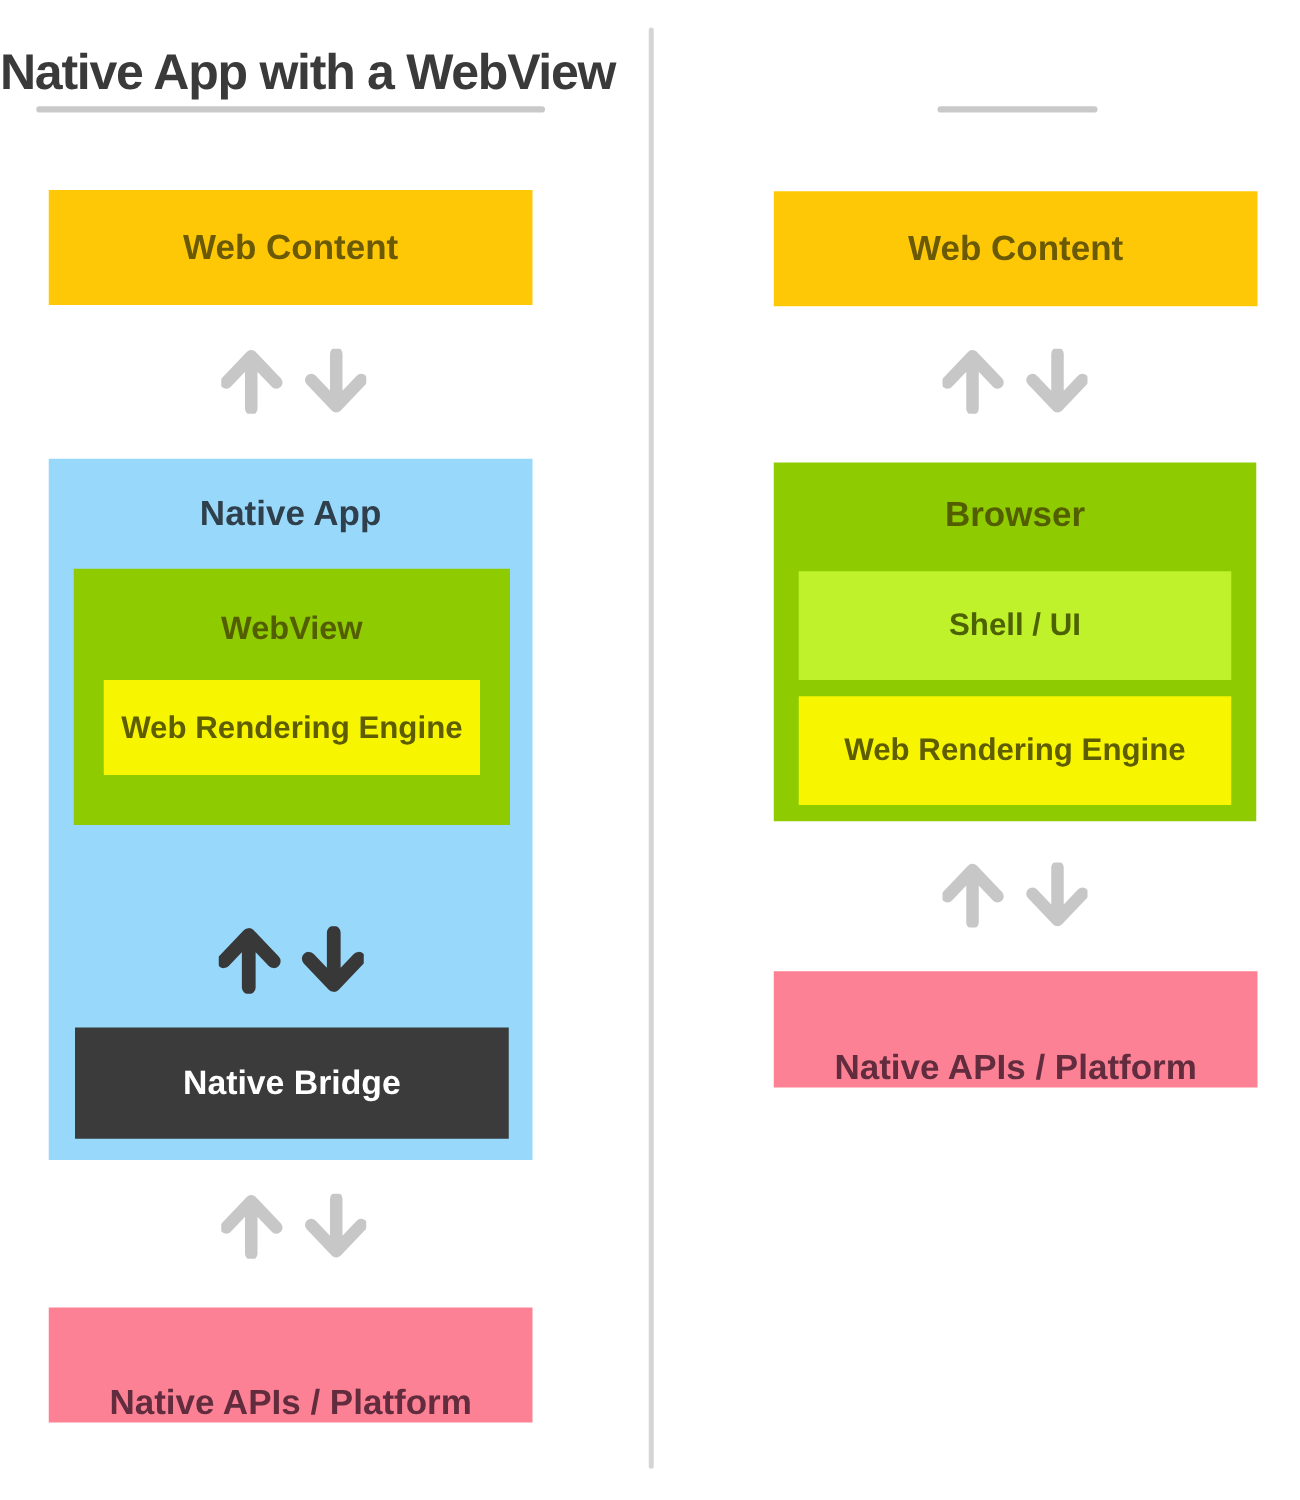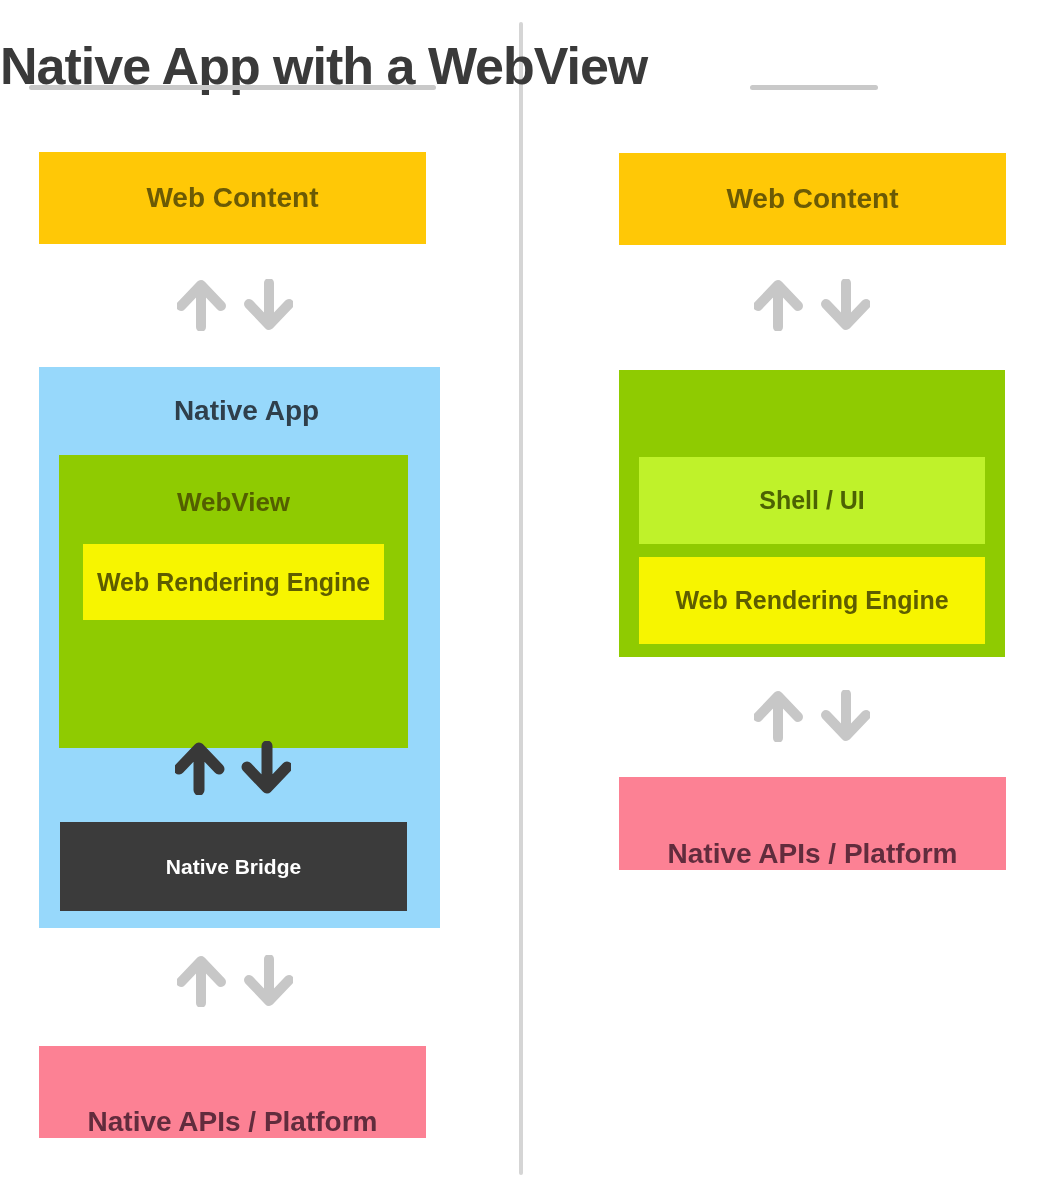--- a/index.html
+++ b/index.html
@@ -1,21 +1,21 @@
 <!DOCTYPE html>
 <html style="--gold: #FFC806; --goldText: #6B5A05; --blue: #97D8FB; --blueText: #2F3F4B; --green: #8FCB01; --greenText: #535E00; --yellow: #F7F500; --yellowText: #5E5D00; --lime: #BFF22A; --limeText: #4C6203; --dark: #3B3B3B; --darkText: #FFFFFF; --pink: #FC8194; --pinkText: #612C3D; --grayArrow: #C7C7C7; --darkArrow: #383838; --titleText: #3A3A3A; --underline: #C9C9C9; --divider: #D5D5D5;"><head>
 <meta charset="utf-8">
 <style>
   html,body { margin:0; padding:0; background:#ffffff; }
   .canvas {
     position:relative; width:1040px; height:1200px; background:#ffffff;
     font-family:"Liberation Sans", sans-serif; overflow:hidden;
   }
   .col-title {
-    position:absolute; text-align:left; font-weight:700; font-size:52px;
+    position:absolute; text-align:left; font-weight:700; font-size:40px;
     letter-spacing:-1px; color:var(--titleText, #3A3A3A); white-space:nowrap;
   }
   .title-underline {
     position:absolute; height:5px; border-radius:3px;
     background:var(--underline, #C9C9C9);
   }
   .divider {
     position:absolute; left:519px; top:22px; width:4px; height:1153px;
     border-radius:2px; background:var(--divider, #D5D5D5);
   }
@@ -27,21 +27,21 @@
   .box-label {
     width:100%; text-align:center; font-weight:700;
   }
   .gold  { background:var(--gold,  #FFC806); color:var(--goldText,  #6B5A05); }
   .blue  { background:var(--blue,  #97D8FB); color:var(--blueText,  #2F3F4B); }
   .green { background:var(--green, #8FCB01); color:var(--greenText, #535E00); }
   .yellow{ background:var(--yellow,#F7F500); color:var(--yellowText,#5E5D00); }
   .lime  { background:var(--lime,  #BFF22A); color:var(--limeText,  #4C6203);align-items:center; }
   .dark  { background:var(--dark,  #3B3B3B); color:var(--darkText,  #FFFFFF); }
   .pink  { background:var(--pink,  #FC8194); color:var(--pinkText,  #612C3D);align-items:flex-end; }
-  .fs28 { font-size:28px; } .fs27 { font-size:21px;align-items:center; }
+  .fs28 { font-size:28px; } .fs27 { font-size:27px;align-items:center; }
   .fs26 { font-size:26px; } .fs25 { font-size:25px; }
   .arrows { position:absolute; }
   .arrows.gray { color:var(--grayArrow, #C7C7C7); }
   .arrows.darkstroke { color:var(--darkArrow, #383838); }
 </style>
 </head>
 <body>
 
 <div class="canvas">
 
@@ -51,24 +51,24 @@
   <div class="title-underline" style="left:29px; top:85px; width:407px;"></div>
 
   <div class="box gold fs28" style="left:39px; top:152px; width:387px; height:92px;">
     <span>Web Content</span>
   </div>
 
   <svg class="arrows gray" style="left:177px; top:279px;" width="116" height="52" viewBox="0 0 116 52">
     <path d="M24 48 L24 8 M4 27 L24 6 L44 27 M92 4 L92 44 M72 25 L92 46 L112 25" fill="none" stroke="currentColor" stroke-width="10" stroke-linecap="round" stroke-linejoin="round"></path>
   </svg>
 
-  <div class="box blue container" style="left:39px; top:367px; width:387px; height:561px;padding-left:14px;">
+  <div class="box blue container" style="left:39px; top:367px; width:387px; height:561px;">
     <div class="box-label fs28" style="padding-top:28px;">Native App</div>
 
-    <div class="box green container" style="left:20px; top:88px; width:349px; height:293px;">
+    <div class="box green container" style="left:20px; top:88px; width:349px; height:205px;">
       <div class="box-label fs26" style="padding-top:32px;">WebView</div>
 
       <div class="box yellow fs25" style="left:24px; top:89px; width:301px; height:76px;">
         <span>Web Rendering Engine</span>
       </div>
 
     </div>
 
     <svg class="arrows darkstroke" style="left:136px; top:374px;" width="116" height="54" viewBox="0 0 116 52">
       <path d="M24 48 L24 8 M4 27 L24 6 L44 27 M92 4 L92 44 M72 25 L92 46 L112 25" fill="none" stroke="currentColor" stroke-width="11" stroke-linecap="round" stroke-linejoin="round"></path>
@@ -91,20 +91,21 @@
 
   <div class="box gold fs28" style="left:619px; top:153px; width:387px; height:92px;">
     <span>Web Content</span>
   </div>
 
   <svg class="arrows gray" style="left:754px; top:279px;" width="116" height="52" viewBox="0 0 116 52">
     <path d="M24 48 L24 8 M4 27 L24 6 L44 27 M92 4 L92 44 M72 25 L92 46 L112 25" fill="none" stroke="currentColor" stroke-width="10" stroke-linecap="round" stroke-linejoin="round"></path>
   </svg>
 
   <div class="box green container" style="left:619px; top:370px; width:386px; height:287px;">
+    <div class="box-label fs28" style="padding-top:26px;">Browser</div>
 
     <div class="box lime fs25" style="left:20px; top:87px; width:346px; height:87px;">
       <span>Shell / UI</span>
     </div>
 
     <div class="box yellow fs25" style="left:20px; top:187px; width:346px; height:87px;">
       <span>Web Rendering Engine</span>
     </div>
   </div>
 

